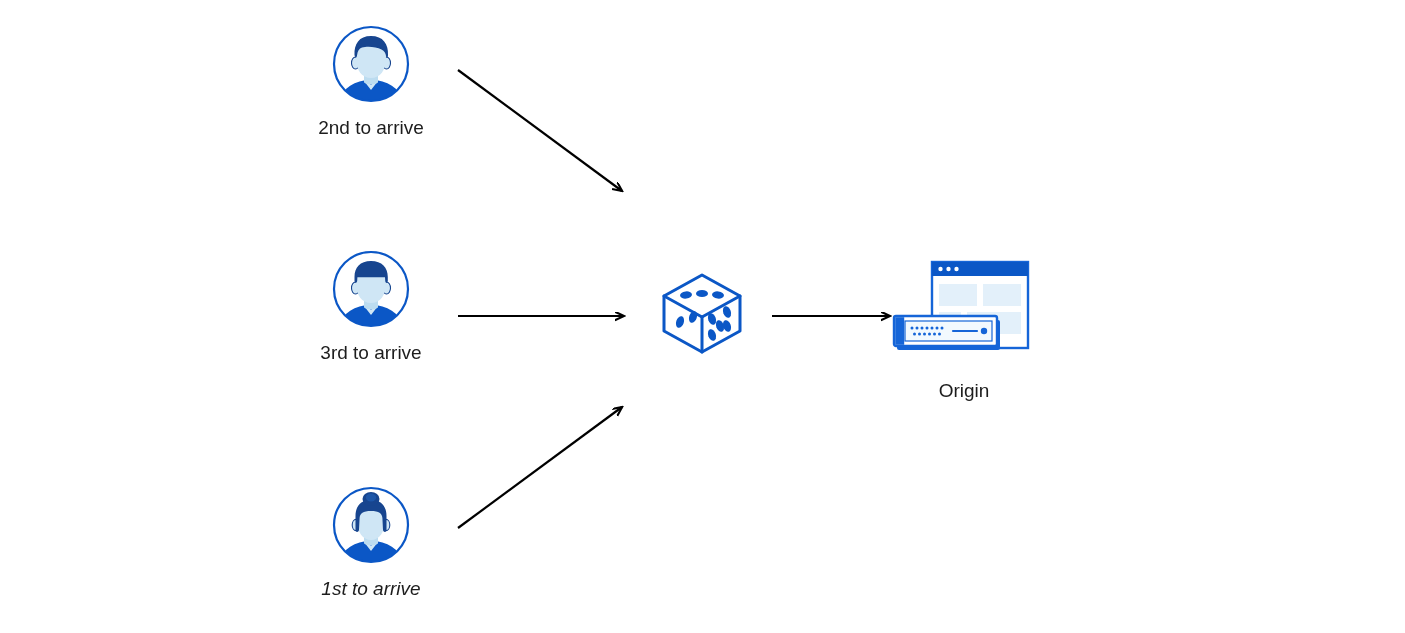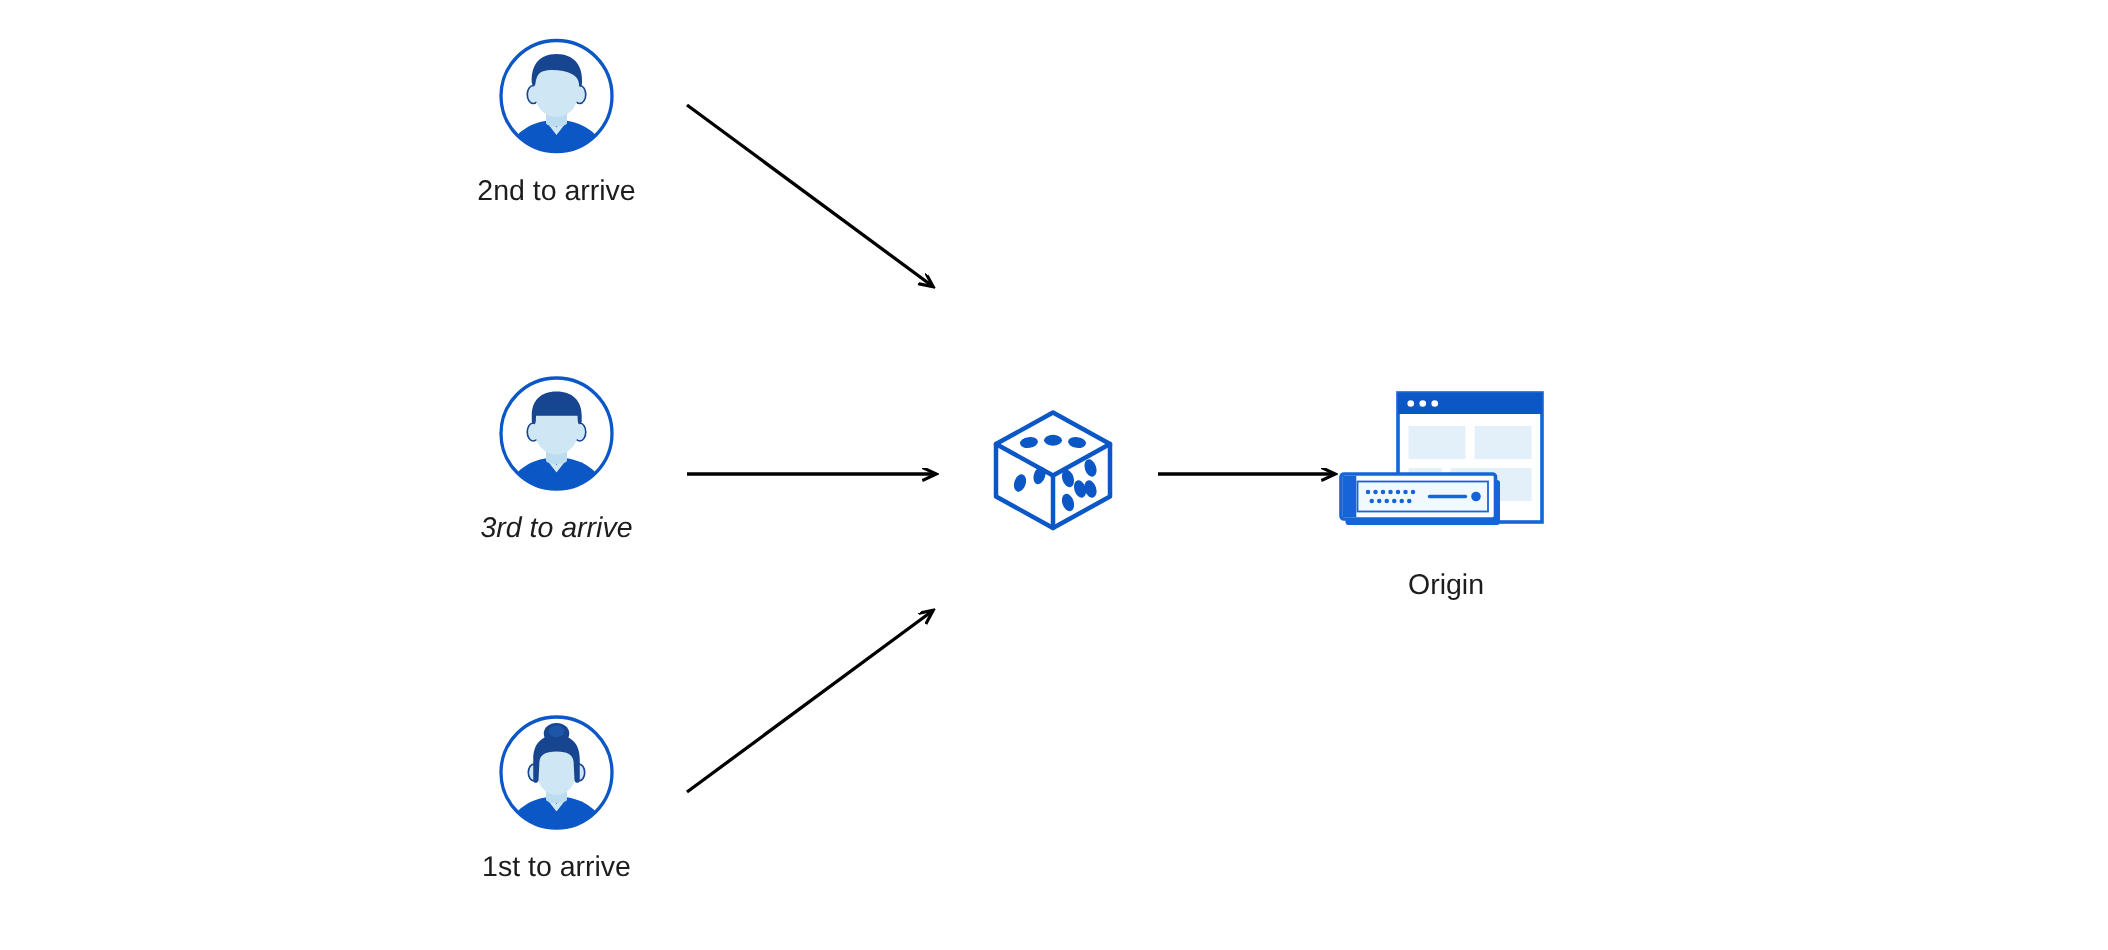--- a/index.html
+++ b/index.html
@@ -120,24 +120,24 @@
         <ellipse cx="24.5" cy="39" rx="4" ry="6" fill="#cfe6f5" stroke="#17458f" stroke-width="1.1"></ellipse>
         <ellipse cx="55.5" cy="39" rx="4" ry="6" fill="#cfe6f5" stroke="#17458f" stroke-width="1.1"></ellipse>
         <path d="M40 16 C28 16 25 25 25 35 C25 46 31 54 40 54 C49 54 55 46 55 35 C55 25 52 16 40 16 Z" fill="#cfe6f5"></path>
 
         <path d="M40 12 C29 12 23.5 18.5 23.5 28 L23.5 32 C24.2 34.6 26 34.4 26.2 31.6
                  L26.4 28.2 L54 28.2 L54.2 31.6 C54.4 34.4 56.2 34.6 56.8 32
                  L56.8 28 C56.8 18.5 51 12 40 12 Z" fill="#17458f"></path>
       </g>
       <circle cx="40" cy="40" r="37" fill="none" stroke="#0b57c6" stroke-width="2.2"></circle>
     </svg>
-    <div class="node-label" style="top:94px;font-style:italic;">3rd to arrive</div>
-  </div>
-
-  <div class="node" style="left:331px; top:475px; width:80px; height:140px;">
+    <div class="node-label" style="top:94px;">3rd to arrive</div>
+  </div>
+
+  <div class="node" style="left:331px; top:485px; width:80px; height:140px;font-style:italic;">
     <svg class="node-icon" width="80" height="80" viewBox="0 0 80 80" xmlns="http://www.w3.org/2000/svg">
       <defs>
         <clipPath id="clipAv3">
           <circle cx="40" cy="40" r="37"></circle>
         </clipPath>
       </defs>
       <circle cx="40" cy="40" r="37" fill="#ffffff"></circle>
       <g clip-path="url(#clipAv3)">
         <path d="M40 56 C20 56 7 68 5 86 L75 86 C73 68 60 56 40 56 Z" fill="#0b57c6"></path>
         <path d="M33 57 L40 66 L47 57 L44 55 L40 61 L36 55 Z" fill="#cfe6f5"></path>

